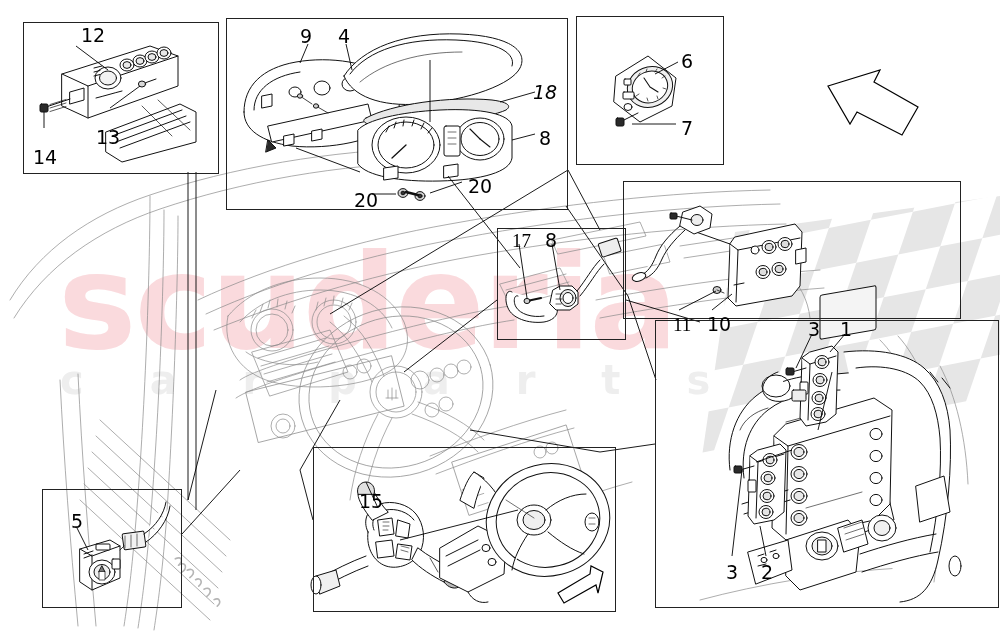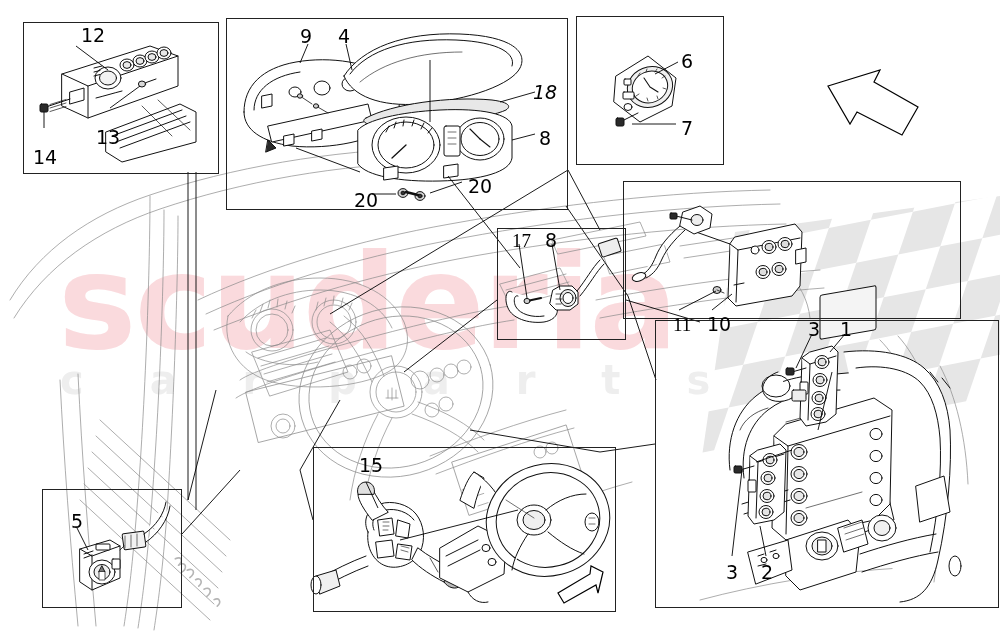--- a/index.html
+++ b/index.html
@@ -588,17 +588,17 @@
     <span class="callout" style="left:681px;top:52px;">6</span>
     <span class="callout" style="left:681px;top:119px;">7</span>
     <span class="callout" style="left:512px;top:231px;font-family:Liberation Serif, serif;">17</span>
     <span class="callout" style="left:545px;top:231px;">8</span>
     <span class="callout" style="left:673px;top:315px;font-family:Liberation Serif, serif;">11</span>
     <span class="callout" style="left:707px;top:315px;">10</span>
     <span class="callout" style="left:808px;top:320px;">3</span>
     <span class="callout" style="left:840px;top:320px;">1</span>
     <span class="callout" style="left:726px;top:563px;">3</span>
     <span class="callout" style="left:761px;top:563px;">2</span>
-    <span class="callout" style="left:359px;top:456px;">15</span>
+    <span class="callout" style="left:359px;top:492px;">15</span>
     <span class="callout" style="left:71px;top:512px;">5</span>
   </div>
 
 </div>
 
 </body></html>

